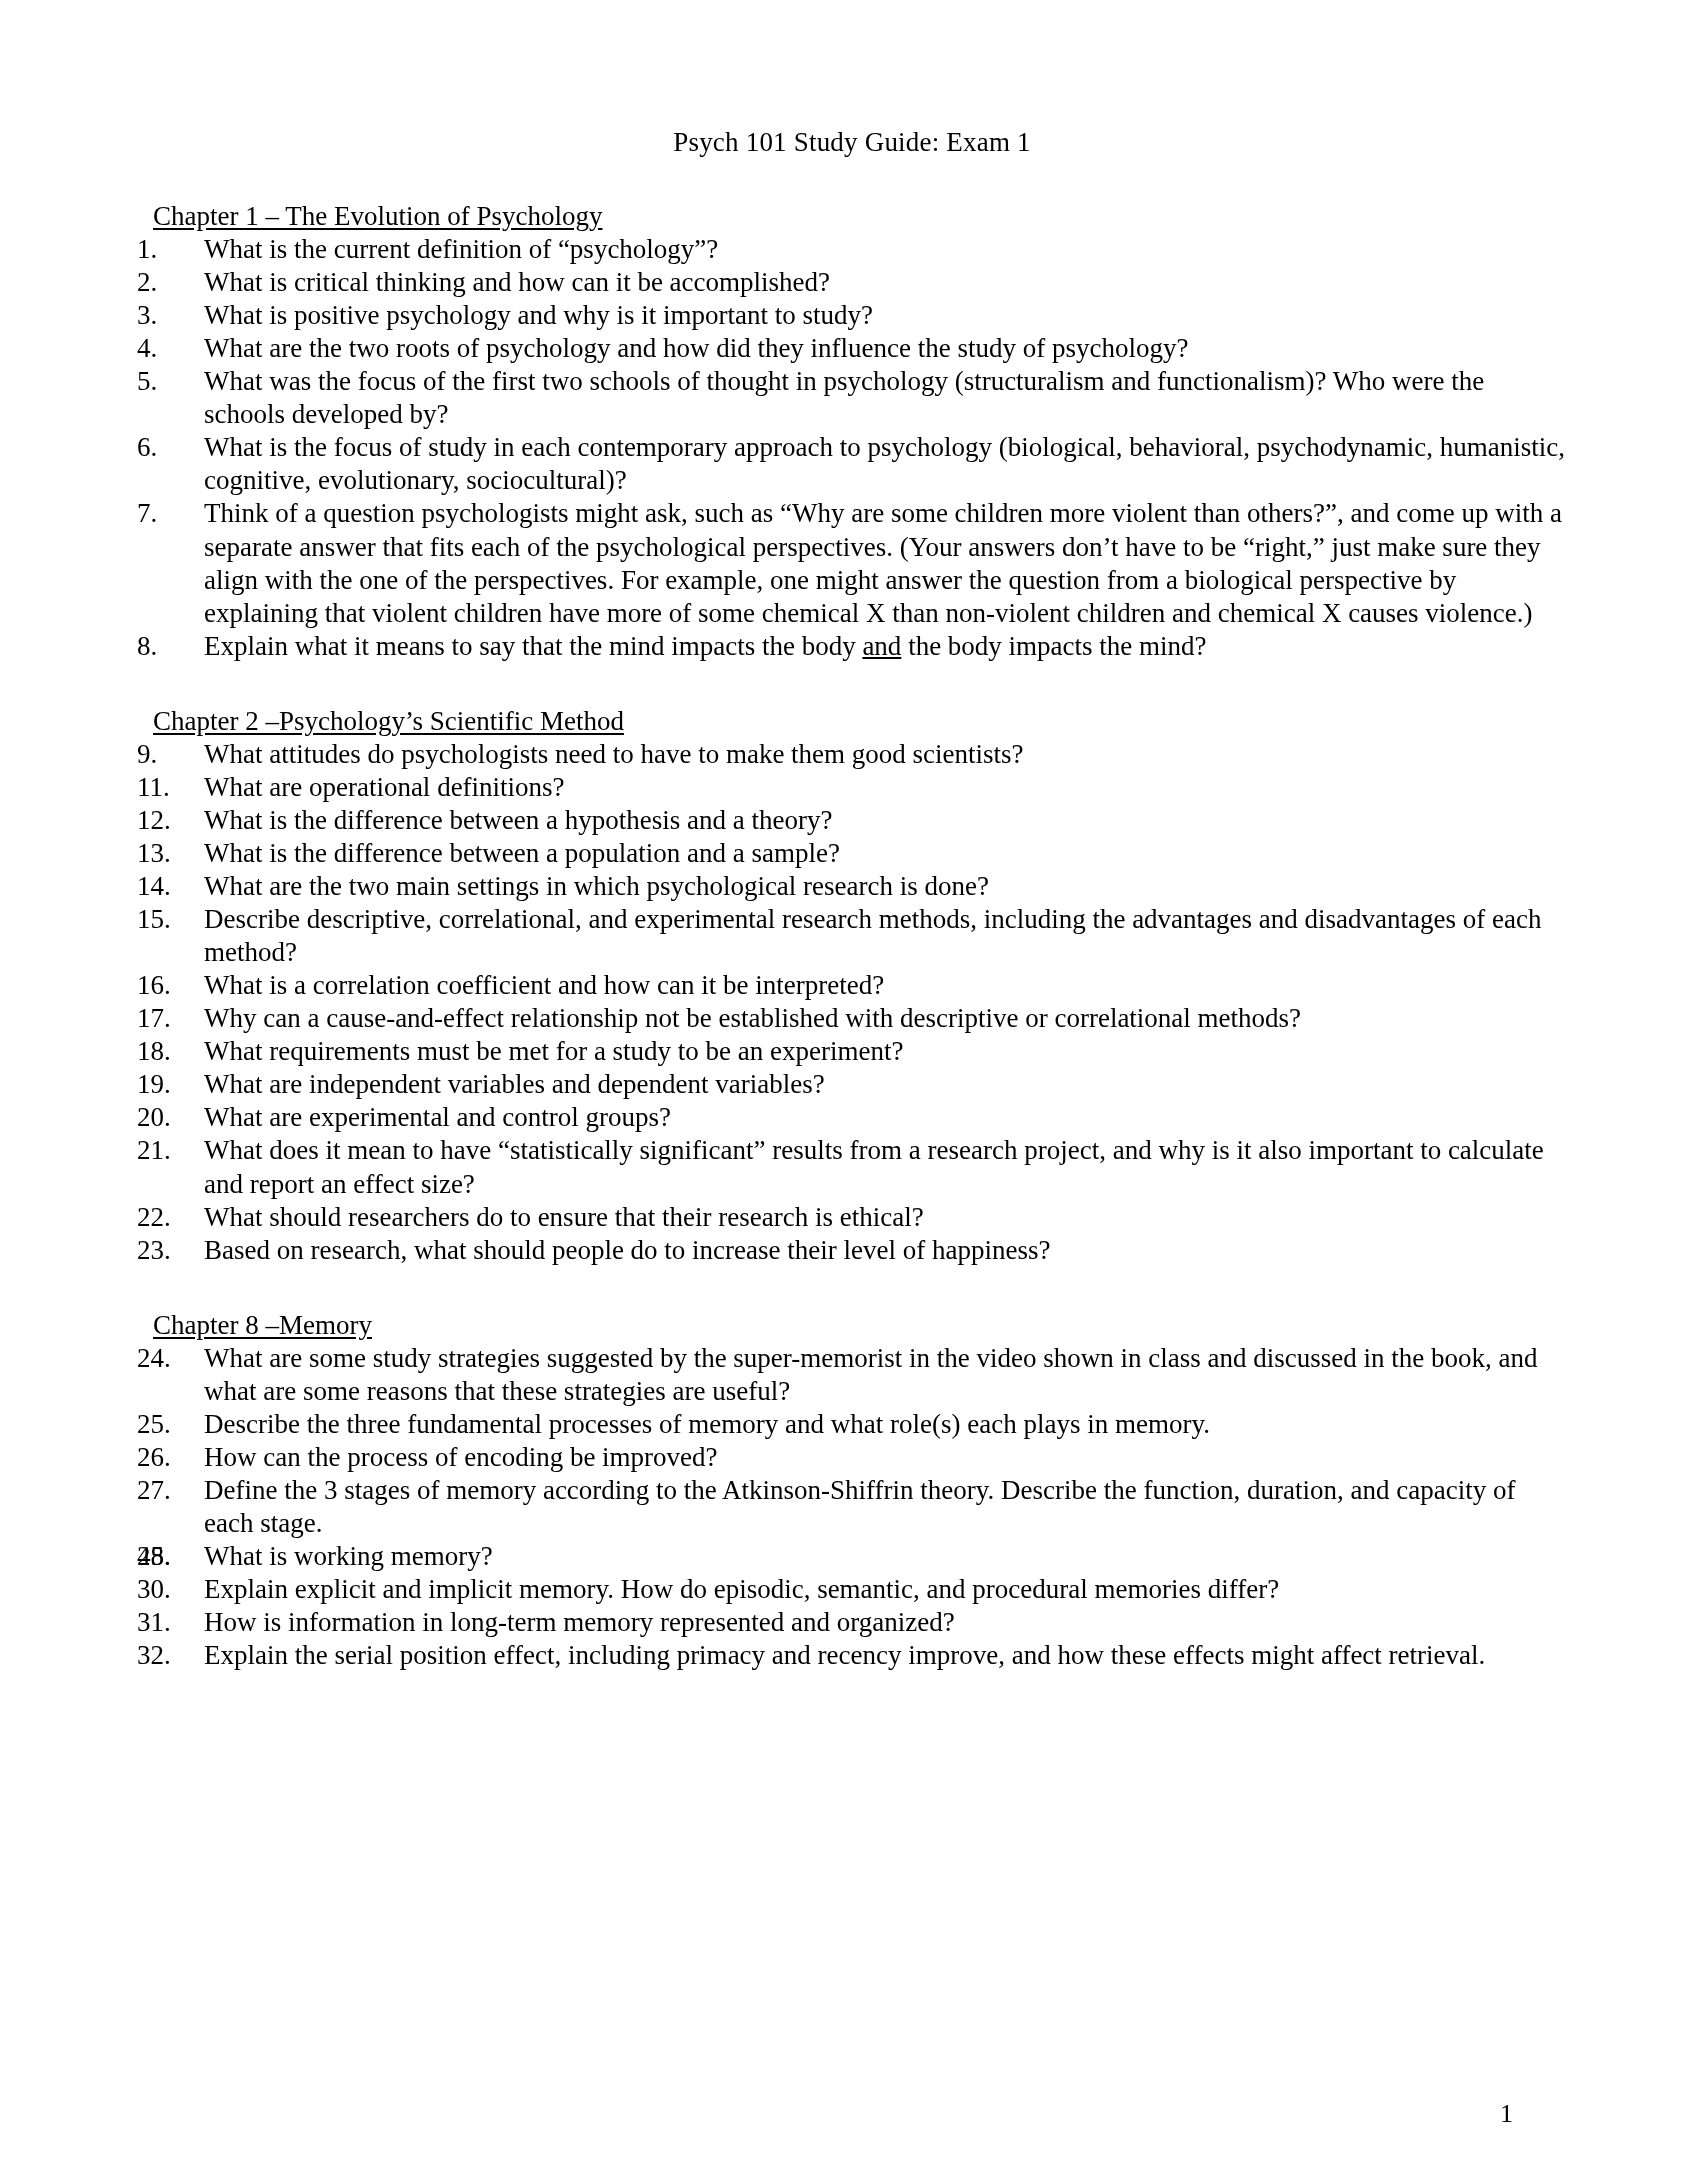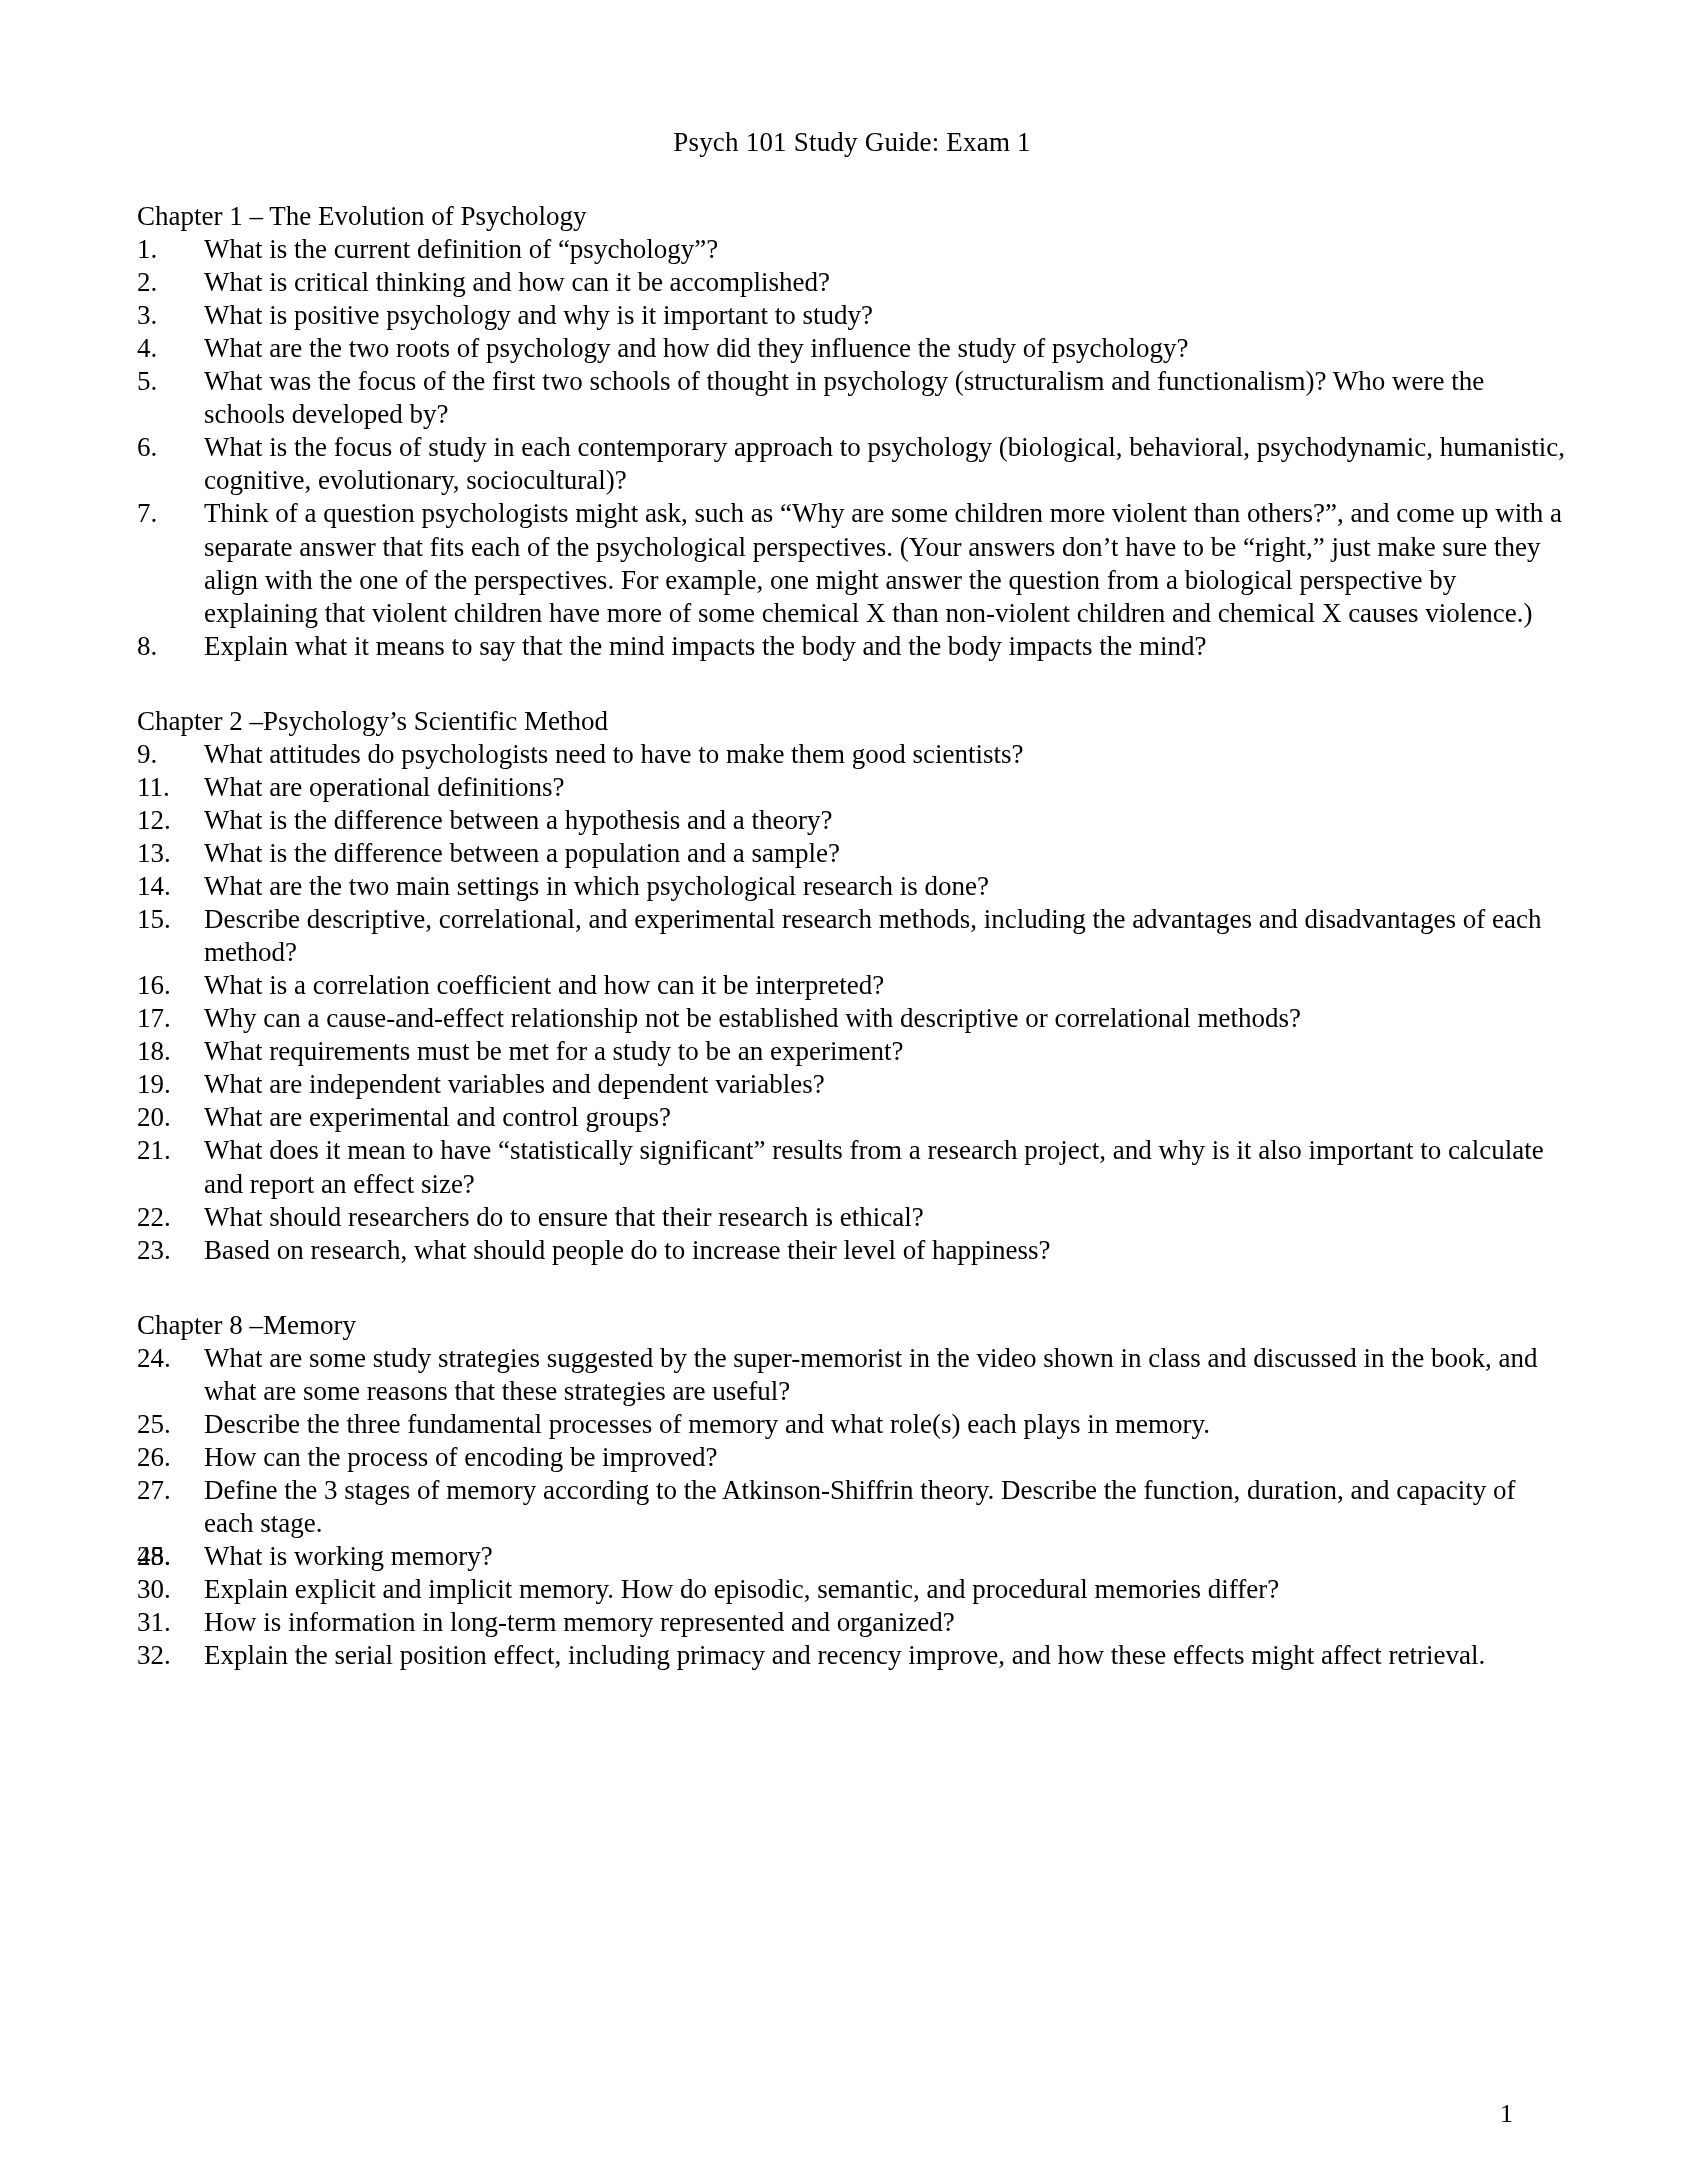--- a/index.html
+++ b/index.html
@@ -29,21 +29,23 @@
     margin: 0 0 42px 0;
     letter-spacing: 0.2px;
   }
   .chapter-heading {
     font-size: 27px;
     line-height: 1.22;
     margin: 0;
     display: block;
   }
   .chapter-heading .u {
+    text-decoration: underline;
     text-underline-offset: 3px;
+    margin-left: 16px;
   }
   ol.qlist {
     list-style: none;
     margin: 0;
     padding: 0;
   }
   ol.qlist li {
     position: relative;
     font-size: 27px;
     line-height: 1.225;
@@ -59,20 +61,21 @@
     text-align: left;
     white-space: pre;
   }
   .section {
     margin-bottom: 42px;
   }
   .section:last-of-type {
     margin-bottom: 0;
   }
   .u-inline {
+    text-decoration: underline;
     text-underline-offset: 2px;
   }
   .page-number {
     position: absolute;
     right: 170px;
     bottom: 51px;
     font-size: 26px;
     line-height: 1;
   }
 </style>

